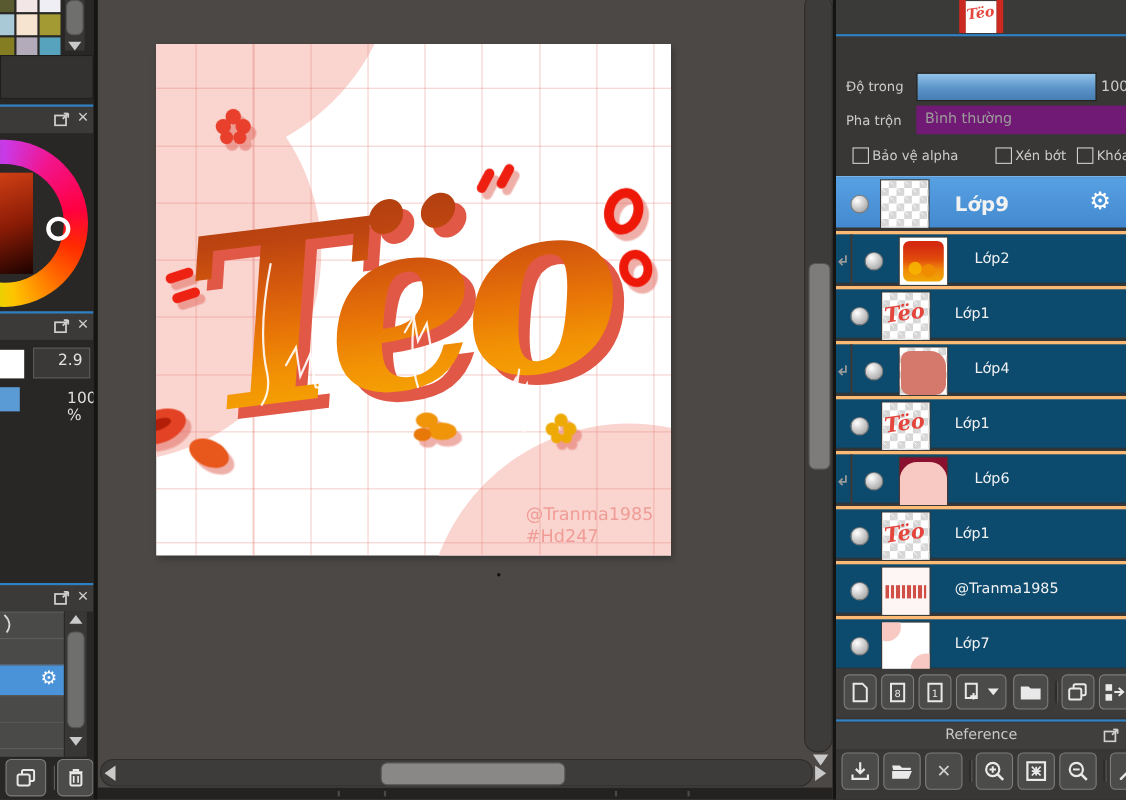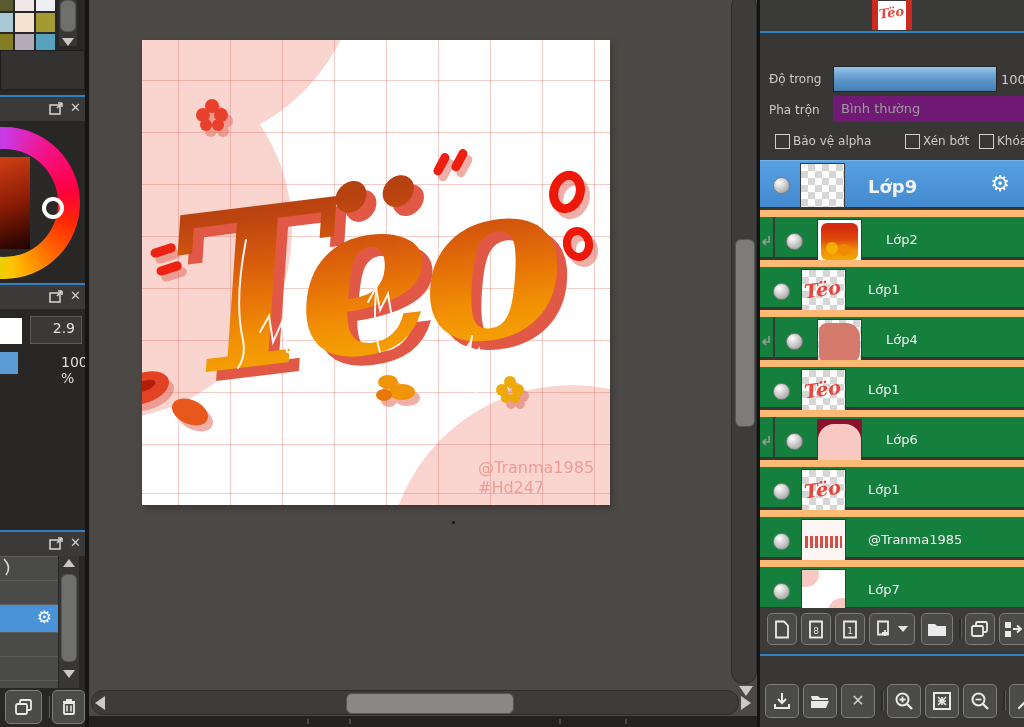--- a/index.html
+++ b/index.html
@@ -57,22 +57,22 @@
   #right-panel{left:757px;top:0;width:267px;height:727px;background:#383736;border-left:3px solid #141413;box-sizing:border-box;}
   .rp-header{position:absolute;left:0;width:264px;height:24px;background:#413f3e;color:#c9c9c9;
      font-size:13px;text-align:center;line-height:24px;}
   .blue-line{position:absolute;left:0;width:264px;height:2px;background:#2f81c4;}
   .rp-label{position:absolute;color:#cccccc;font-size:12px;}
   #opacity-slider{position:absolute;left:73px;top:66px;width:162px;height:24px;border:1px solid #242422;
      background:linear-gradient(#93c4ea,#5b94c8 55%,#467eb4);}
   #blend-select{position:absolute;left:73px;top:96px;width:191px;height:26px;background:#701a75;
      color:#9d9c9a;font-size:13px;line-height:26px;padding-left:8px;box-sizing:border-box;}
   .cb-box{position:absolute;width:13px;height:13px;border:1px solid #cfcfcf;background:transparent;}
-  .layer-row{position:absolute;left:0;width:264px;height:48px;background:#15803d;
-     border-top:7px solid #fdba74;border-bottom:1px solid #333331;box-sizing:border-box;}
+  .layer-row{position:absolute;left:0;width:264px;height:48px;background:#0c4a6e;
+     border-top:3px solid #fdba74;border-bottom:1px solid #333331;box-sizing:border-box;}
   .layer-row.selected{background:linear-gradient(#57a1e2,#4389cf);border-top:1px solid #76b4ea;}
   .eye{position:absolute;left:13px;top:16px;width:15px;height:15px;border-radius:50%;
      background:radial-gradient(circle at 35% 30%,#ffffff,#bdbdbd 60%,#909090);
      border:1px solid #7c7c7a;}
   .thumb{position:absolute;left:42px;top:3px;width:43px;height:43px;background:#fff;
      box-shadow:0 0 0 1px #3a3a38;overflow:hidden;}
   .clipped .eye{left:26px;}
   .clipped .thumb{left:58px;}
   .clipped .lname{left:126px;}
   .clip-line{position:absolute;left:13px;top:0;width:2px;height:48px;background:#3a3a38;}
@@ -464,20 +464,29 @@
         <svg width="20" height="18" viewBox="0 0 20 18">
             <rect x="1" y="2" width="6" height="6" fill="#e9e9e9"></rect>
             <rect x="1" y="11" width="6" height="6" fill="#e9e9e9"></rect>
             <path d="M9 9 h7 M13 5.5 l4 3.5 l-4 3.5" stroke="#e9e9e9" stroke-width="1.8" fill="none"></path>
           </svg>
       </div>
     </div>
 
     <div class="blue-line" style="top:654px"></div>
 
+    <div class="rp-header" style="top:657px">
+      <span>Reference</span>
+      <span class="icon" style="position:absolute;right:6px;top:5px">
+        <svg width="15" height="13" viewBox="0 0 15 13">
+            <rect x="1" y="3" width="10" height="9" fill="none" stroke="#cfcfcf" stroke-width="1.6"></rect>
+            <path d="M8 6 L13 1 M13 1 h-4 M13 1 v4" stroke="#cfcfcf" stroke-width="1.6" fill="none"></path>
+          </svg>
+      </span>
+    </div>
     <div class="abs" style="left:0;top:681px;width:264px;height:46px;background:#383736">
       <div class="toolbtn" style="left:5px;top:3px;width:34px;height:34px">
         <svg width="20" height="20" viewBox="0 0 20 20">
             <path d="M10 2 v9 M6 8 l4 4 l4 -4" stroke="#e9e9e9" stroke-width="2" fill="none"></path>
             <path d="M3 13 v4 h14 v-4" stroke="#e9e9e9" stroke-width="2" fill="none"></path>
           </svg>
       </div>
       <div class="toolbtn" style="left:43px;top:3px;width:34px;height:34px">
         <svg width="20" height="16" viewBox="0 0 20 16">
             <path d="M1 3 h7 l2 2 h8 v2 h-16 z" fill="#e9e9e9"></path>

